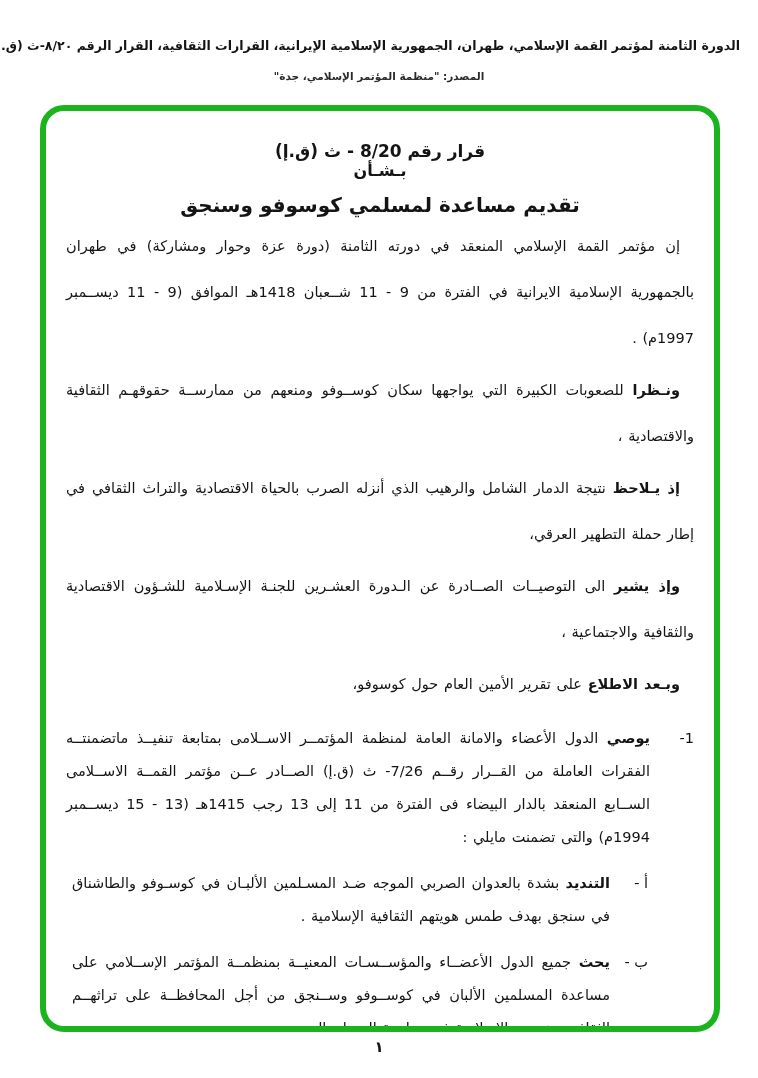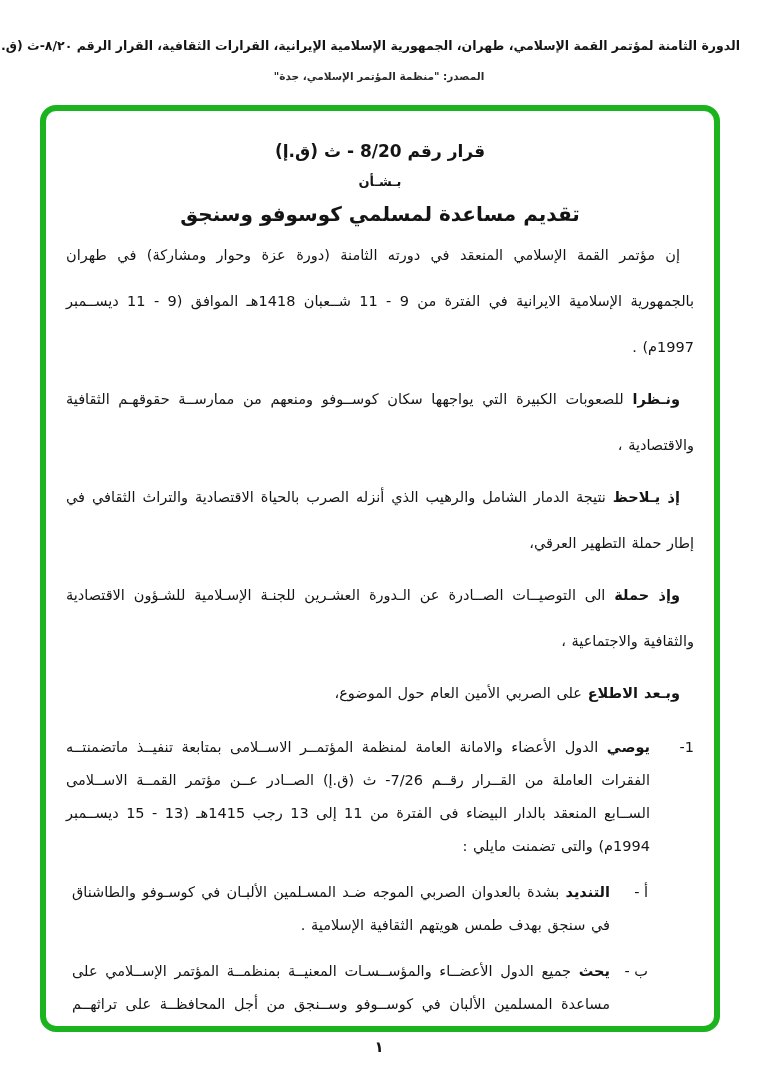--- a/index.html
+++ b/index.html
@@ -27,28 +27,28 @@
     text-align: center;
     font-size: 10.5px;
     font-weight: bold;
     color: #2a2a2a;
   }
   .green-box {
     position: absolute;
     top: 105px; left: 40px;
     width: 680px; height: 927px;
     border: 6px solid var(--accent);
-    border-radius: 16px;
+    border-radius: 24px;
     padding: 16px 20px 8px 20px;
     overflow: hidden;
     background: #ffffff;
   }
   .title { text-align: center; font-weight: bold; }
   .t1 { font-size: 17px; margin-top: 14px; }
-  .t2 { font-size: 13px; margin-top: 13px; }
+  .t2 { font-size: 16px; }
   .t3 { font-size: 20px; margin-top: 13px; }
   .para {
     font-size: 14.5px;
     line-height: 46px;
     text-align: justify;
     text-indent: 14px;
     margin-top: 6px;
     word-spacing: 1px;
   }
   .b { font-weight: bold; }
@@ -101,23 +101,23 @@
   <div class="title t1">قرار رقم 8/20 - ث (ق.إ)</div>
   <div class="title t2">بـشـأن</div>
   <div class="title t3">تقديم مساعدة لمسلمي كوسوفو وسنجق</div>
 
   <p class="para"><span class="b"></span><span>إن مؤتمر القمة الإسلامي المنعقد في دورته الثامنة (دورة عزة وحوار ومشاركة) في طهران بالجمهورية الإسلامية الايرانية في الفترة من 9 - 11 شــعبان 1418هـ الموافق (9 - 11 ديســمبر 1997م) .</span></p>
 
   <p class="para"><span class="b">ونـظرا</span><span> للصعوبات الكبيرة التي يواجهها سكان كوســوفو ومنعهم من ممارســة حقوقهـم الثقافية والاقتصادية ،</span></p>
 
   <p class="para"><span class="b">إذ يـلاحظ</span><span> نتيجة الدمار الشامل والرهيب الذي أنزله الصرب بالحياة الاقتصادية والتراث الثقافي في إطار حملة التطهير العرقي،</span></p>
 
-  <p class="para"><span class="b">وإذ حملة</span><span> الى التوصيــات الصــادرة عن الـدورة العشـرين للجنـة الإسـلامية للشـؤون الاقتصادية والثقافية والاجتماعية ،</span></p>
+  <p class="para"><span class="b">وإذ يشير</span><span> الى التوصيــات الصــادرة عن الـدورة العشـرين للجنـة الإسـلامية للشـؤون الاقتصادية والثقافية والاجتماعية ،</span></p>
 
-  <p class="para"><span class="b">وبـعد الاطلاع</span><span> على الصربي الأمين العام حول الموضوع،</span></p>
+  <p class="para"><span class="b">وبـعد الاطلاع</span><span> على تقرير الأمين العام حول كوسوفو،</span></p>
 
   <div class="num-item">
     <span class="marker">1-</span>
     <span class="item-text"><span class="b">يوصي</span><span> الدول الأعضاء والامانة العامة لمنظمة المؤتمــر الاســلامى بمتابعة تنفيــذ ماتضمنتــه الفقرات العاملة من القــرار رقــم 7/26- ث (ق.إ) الصــادر عــن مؤتمر القمــة الاســلامى الســابع المنعقد بالدار البيضاء فى الفترة من 11 إلى 13 رجب 1415هـ (13 - 15 ديســمبر 1994م) والتى تضمنت مايلي :</span></span>
   </div>
 
   <div class="sub-item">
     <span class="marker">أ -</span>
     <span class="item-text"><span class="b">التنديد</span><span> بشدة بالعدوان الصربي الموجه ضـد المسـلمين الألبـان في كوسـوفو والطاشناق في سنجق بهدف طمس هويتهم الثقافية الإسلامية .</span></span>
   </div>

